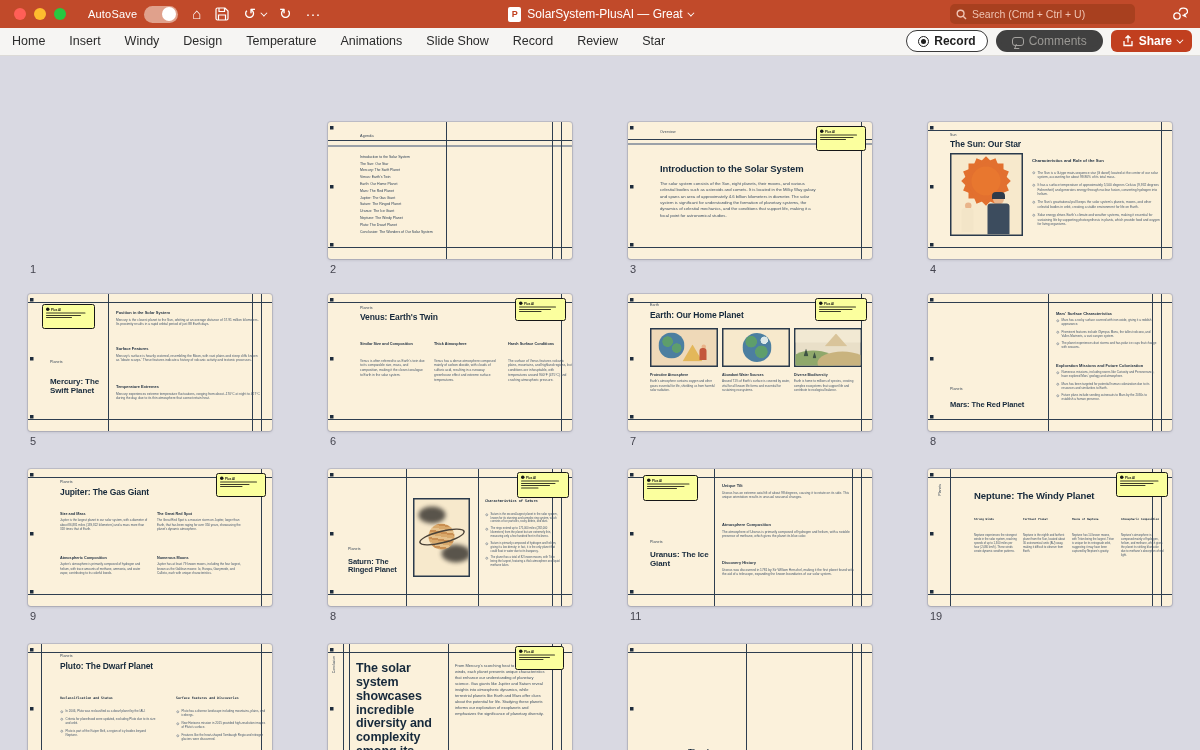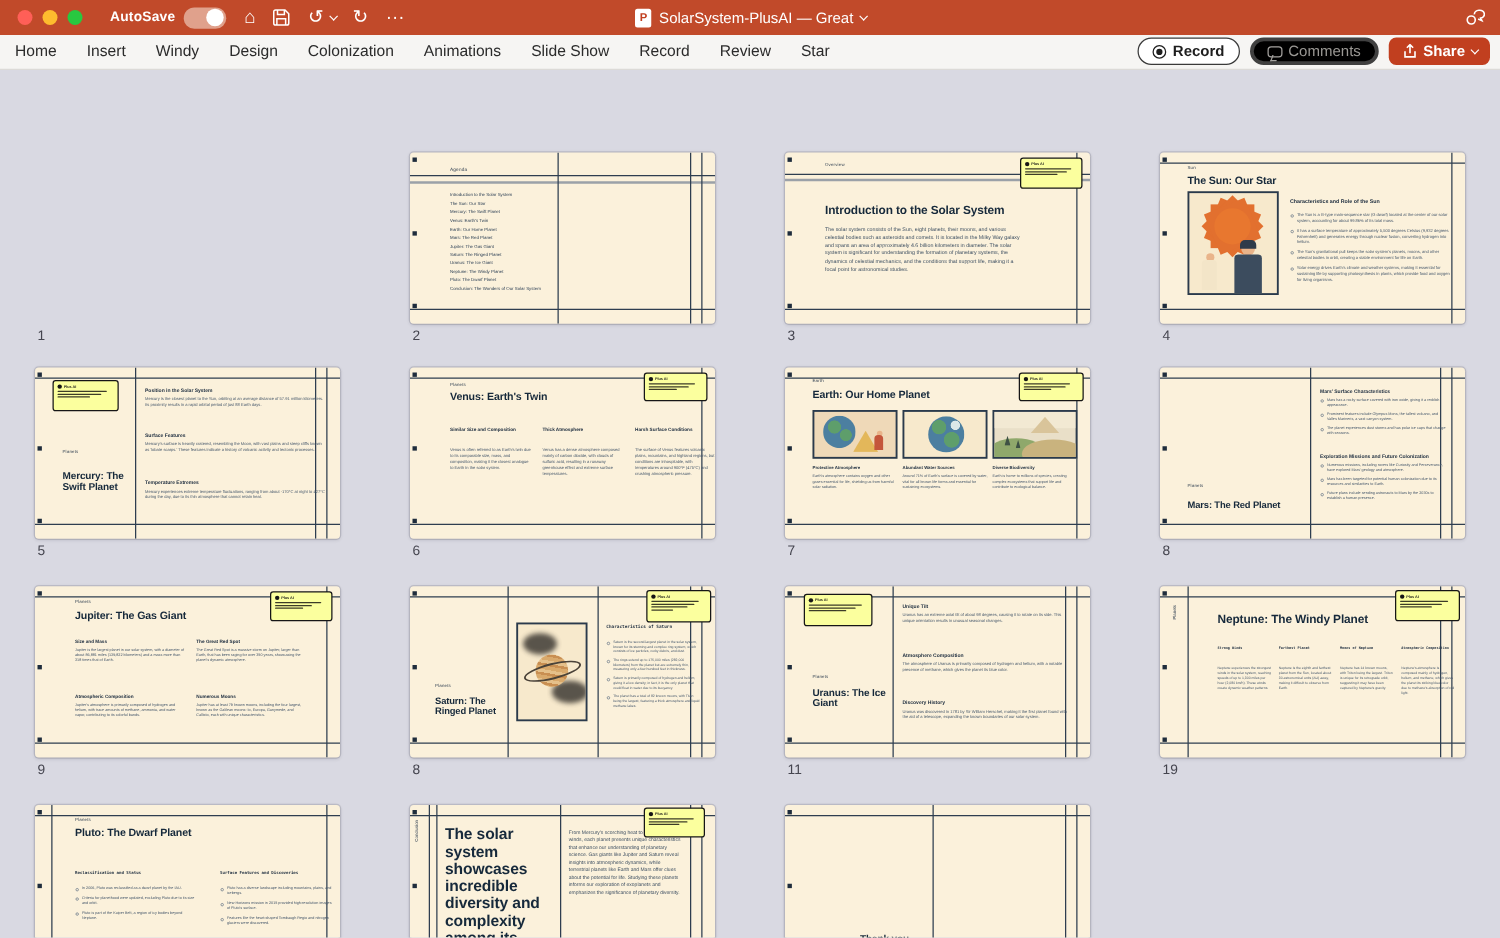--- a/index.html
+++ b/index.html
@@ -6,21 +6,21 @@
   html,body { width:1200px; height:750px; overflow:hidden; background:#D9D9E2;
     font-family:"Liberation Sans", sans-serif; -webkit-font-smoothing:antialiased; }
   .app { position:relative; width:1200px; height:750px; }
 
   
   .titlebar { position:absolute; left:0; top:0; width:1200px; height:28px;
     background:#C14A2A; display:flex; align-items:center; color:#fff; }
   .tl { width:12px; height:12px; border-radius:50%; margin-left:8px; cursor:default; }
   .tl.r { background:#FF5F57; margin-left:14px; }
   .tl.y { background:#FEBC2E; } .tl.g { background:#28C840; }
-  .autosave { font-size:11px; font-weight:bold; margin-left:22px; letter-spacing:.2px; }
+  .autosave { font-size:11px; font-weight:normal; margin-left:22px; letter-spacing:.2px; }
   .toggle { width:34px; height:17px; background:#E0A18C; border-radius:9px; margin-left:7px;
     position:relative; cursor:pointer; }
   .toggle .knob { position:absolute; right:2px; top:1.5px; width:14px; height:14px;
     background:#fff; border-radius:50%; }
   .tbicon { margin-left:14px; font-size:15px; line-height:28px; color:#fff; cursor:pointer; }
   .tbsvg { margin-left:14px; cursor:pointer; display:flex; align-items:center; }
   .chev { width:5px; height:5px; border-right:1.5px solid #fff; border-bottom:1.5px solid #fff;
     display:inline-block; transform:rotate(45deg) translateY(-2px); margin-left:4px; }
   .doc-title { position:absolute; left:0; right:0; top:0; height:28px; display:flex;
     align-items:center; justify-content:center; pointer-events:none; }
@@ -41,21 +41,21 @@
   .ribbon { position:absolute; left:0; top:28px; width:1200px; height:28px; background:#F6F5F3;
     border-bottom:1px solid #DCDAD7; display:flex; align-items:center; }
   .tab { font-size:12.5px; color:#2B2B2B; padding:0 12px; line-height:27px; cursor:pointer; }
   .ribbon-right { position:absolute; right:8px; top:2px; display:flex; align-items:center; gap:8px; }
   .pill { display:flex; align-items:center; border-radius:13px; height:22px; padding:0 11px;
     font-size:12px; cursor:pointer; }
   .pill.record { background:#fff; border:1.5px solid #3A3A3A; color:#1E1E1E; font-weight:bold; }
   .recdot { width:11px; height:11px; border:1.5px solid #1E1E1E; border-radius:50%; margin-right:5px;
     display:flex; align-items:center; justify-content:center; }
   .recdot i { width:5px; height:5px; background:#1E1E1E; border-radius:50%; display:block; }
-  .pill.comments { background:#000000; border:3px solid #404040; color:#9A9894; }
+  .pill.comments { background:#404040; border:5px solid #404040; color:#9A9894; }
   .bubble { width:12px; height:9px; border:1.5px solid #A5A3A0; border-radius:3px; margin-right:5px;
     position:relative; }
   .bubble:after { content:""; position:absolute; left:2px; bottom:-4px; width:4px; height:4px;
     background:transparent; border-left:1.5px solid #A5A3A0; border-bottom:1.5px solid #A5A3A0;
     transform:skewX(-20deg); }
   .pill.share { background:#C13F1F; color:#fff; font-weight:bold; border-radius:6px; }
   .pill.share .chev { border-color:#fff; }
   .pill.share svg { margin-right:5px; }
 
   
@@ -158,34 +158,41 @@
     <span class="chev"></span>
     <span class="tbicon">↻</span>
     <span class="tbicon">···</span>
     <div class="doc-title">
       <span class="inner-t">
         <span class="docicon">P</span>
         <span class="doc-name">SolarSystem-PlusAI — Great</span>
         <span class="chev"></span>
       </span>
     </div>
+    <div class="searchbox">
+      <svg width="11" height="11" viewBox="0 0 11 11">
+          <circle cx="4.6" cy="4.6" r="3.4" fill="none" stroke="#EFC3B2" stroke-width="1.4"></circle>
+          <line x1="7.2" y1="7.2" x2="10" y2="10" stroke="#EFC3B2" stroke-width="1.4"></line>
+        </svg>
+      <input placeholder="Search (Cmd + Ctrl + U)" style="">
+    </div>
     <span class="coach">
       <svg width="17" height="17" viewBox="0 0 17 17">
           <circle cx="6" cy="11" r="3.2" fill="none" stroke="#fff" stroke-width="1.3"></circle>
           <path d="M8.5 6.5 a4 3.2 0 1 1 5 3 l1 2 -3-1.3" fill="none" stroke="#fff" stroke-width="1.3"></path>
         </svg>
     </span>
   </div>
 
   <div class="ribbon">
     <span class="tab">Home</span>
     <span class="tab">Insert</span>
     <span class="tab">Windy</span>
     <span class="tab">Design</span>
-    <span class="tab">Colonization</span>
+    <span class="tab">Temperature</span>
     <span class="tab">Animations</span>
     <span class="tab">Slide Show</span>
     <span class="tab">Record</span>
     <span class="tab">Review</span>
     <span class="tab">Star</span>
     <div class="ribbon-right">
       <span class="pill record">
         <span class="recdot">
             <i></i>
           </span>

